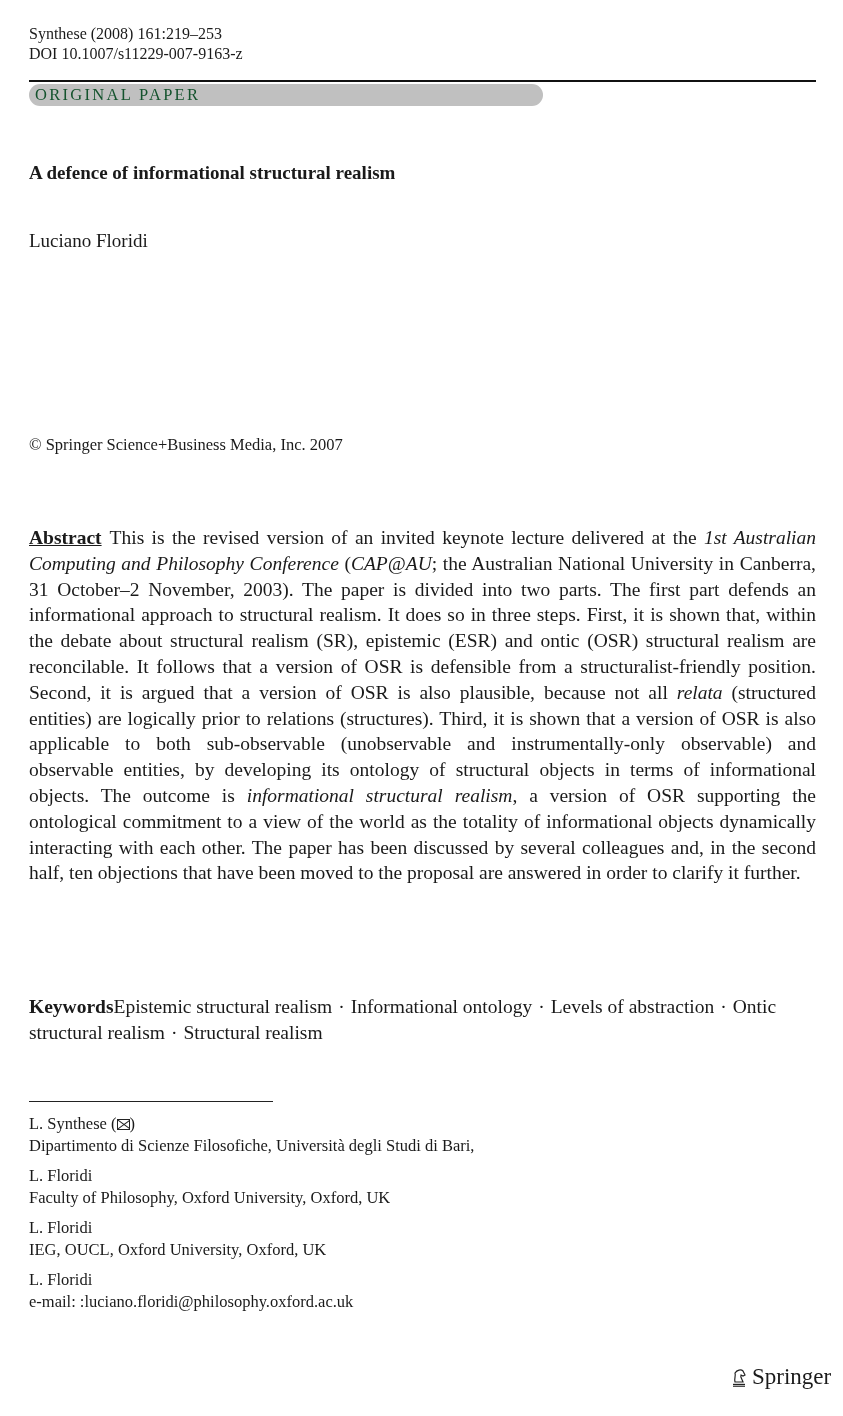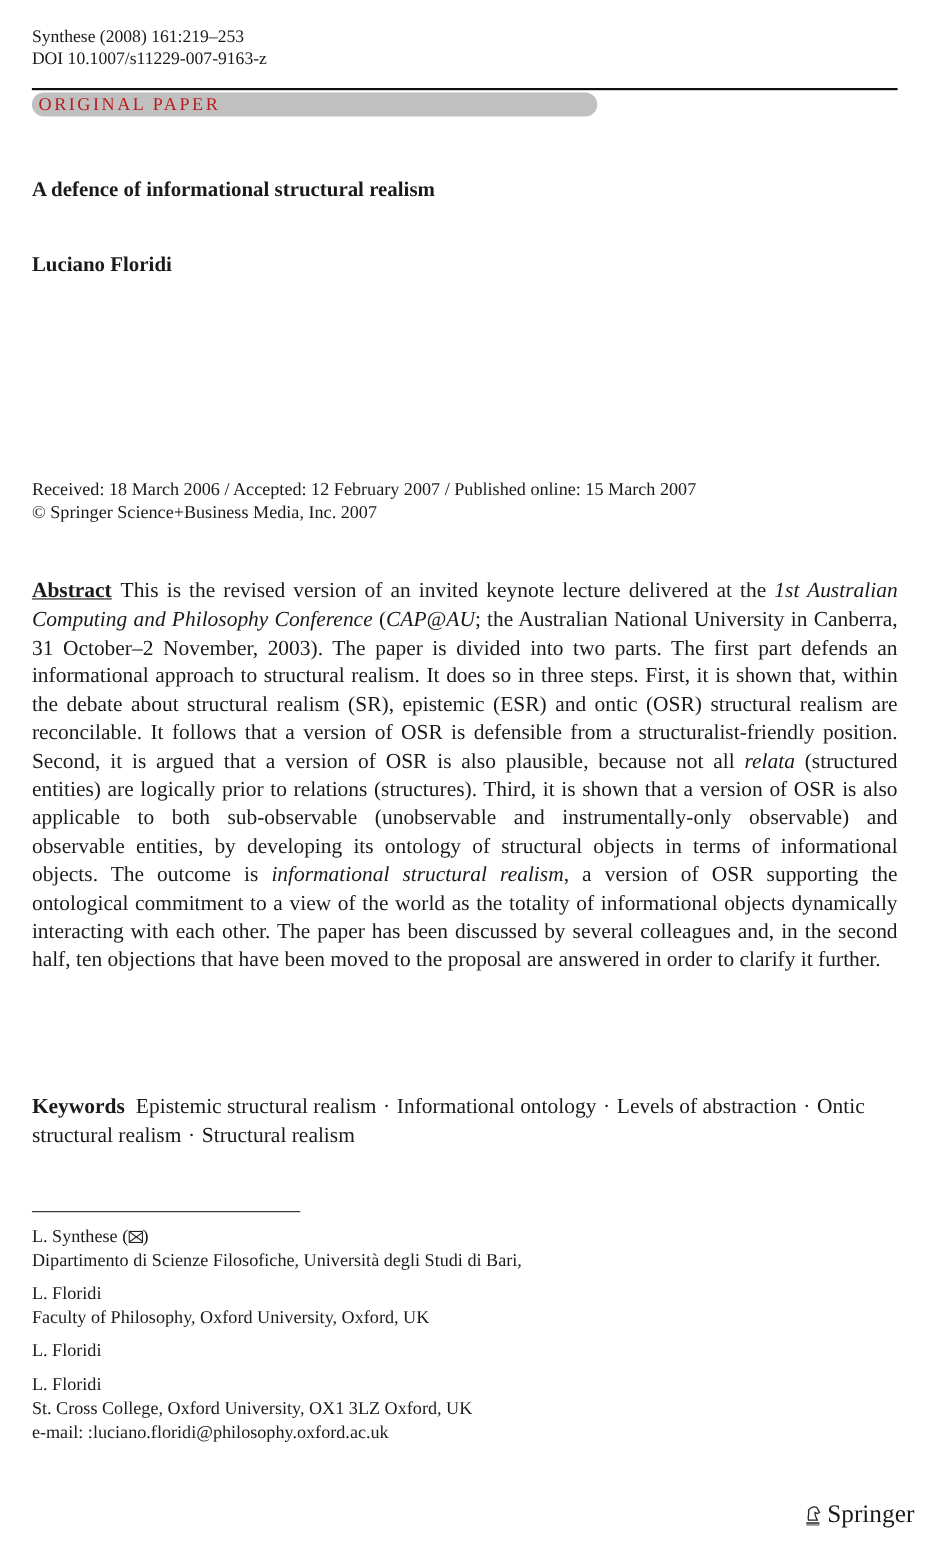--- a/index.html
+++ b/index.html
@@ -6,32 +6,32 @@
   body {
     width: 843px; height: 1416px; position: relative; overflow: hidden;
     font-family: "Liberation Serif", "DejaVu Serif", serif; color: #1a1a1a;
   }
   .abs { position: absolute; }
   .journal-meta { left: 29px; top: 24px; font-size: 16px; line-height: 20px; }
   .rule-top { left: 29px; top: 80px; width: 787px; height: 2px; background: #111; }
   .paper-type {
     left: 29px; top: 84px; width: 514px; height: 22px; background: #c0c0c0;
     font-size: 16.5px; letter-spacing: 2.3px; line-height: 22px; padding-left: 6px;
-    box-sizing: border-box; color: #b91c1c; border-radius: 11px;
+    box-sizing: border-box; color: #14532d; border-radius: 11px;
   }
   .title { left: 29px; top: 155px; font-size: 19px; font-weight: bold; line-height: 36px; }
-  .author { left: 29px; top: 229px; font-size: 19px; font-weight: bold; line-height: 24px; }
+  .author { left: 29px; top: 229px; font-size: 19px; font-weight: normal; line-height: 24px; }
   .dates { left: 29px; top: 434px; font-size: 16.5px; line-height: 21px; }
   .abstract {
     left: 29px; top: 525px; width: 787px; font-size: 19.5px; line-height: 25.8px;
     text-align: justify;
   }
   .abstract .lbl { font-weight: bold; margin-right: 8px; text-decoration: underline; }
   .keywords { left: 29px; top: 994px; width: 787px; font-size: 19.5px; line-height: 26px; }
-  .keywords .lbl { font-weight: bold; margin-right: 10px; }
+  .keywords .lbl { font-weight: bold; }
   .kw-sep { margin: 0 6px; }
   .footnote-rule { left: 29px; top: 1101px; width: 244px; height: 1px; background: #222; }
   .affiliations { left: 29px; top: 1113px; font-size: 16.5px; line-height: 21.5px; }
   .aff-block { margin-bottom: 9px; }
   .mail-icon {
     display: inline-block; width: 13px; height: 11px; border: 1.3px solid #222;
     position: relative; vertical-align: -1px; box-sizing: border-box; overflow: hidden;
   }
   .mail-icon::before, .mail-icon::after {
     content: ""; position: absolute; left: -2px; top: 4px; width: 16px; height: 1.2px; background: #222;
@@ -49,45 +49,44 @@
   <div>DOI 10.1007/s11229-007-9163-z</div>
 </div>
 
 <div class="abs rule-top"></div>
 <div class="abs paper-type">ORIGINAL PAPER</div>
 
 <h1 class="abs title" style="margin:0">A defence of informational structural realism</h1>
 <div class="abs author">Luciano Floridi</div>
 
 <div class="abs dates">
-  <div>Received: 18 March 2006 / Accepted: 12 February 2007 / Published online: 15 March 2007</div>
   <div>© Springer Science+Business Media, Inc. 2007</div>
 </div>
 
 <div class="abs abstract"><span class="lbl">Abstract</span><span>This is the revised version of an invited keynote lecture delivered at the </span><i>1st Australian Computing and Philosophy Conference</i><span> (</span><i>CAP@AU</i><span>; the Australian National University in Canberra, 31 October–2 November, 2003). The paper is divided into two parts. The first part defends an informational approach to structural realism. It does so in three steps. First, it is shown that, within the debate about structural realism (SR), epistemic (ESR) and ontic (OSR) structural realism are reconcilable. It follows that a version of OSR is defensible from a structuralist-friendly position. Second, it is argued that a version of OSR is also plausible, because not all </span><i>relata</i><span> (structured entities) are logically prior to relations (structures). Third, it is shown that a version of OSR is also applicable to both sub-observable (unobservable and instrumentally-only observable) and observable entities, by developing its ontology of structural objects in terms of informational objects. The outcome is </span><i>informational structural realism</i><span>, a version of OSR supporting the ontological commitment to a view of the world as the totality of informational objects dynamically interacting with each other. The paper has been discussed by several colleagues and, in the second half, ten objections that have been moved to the proposal are answered in order to clarify it further.</span></div>
 
 <div class="abs keywords"><span class="lbl">Keywords</span><span>Epistemic structural realism</span><span class="kw-sep">·</span><span>Informational ontology</span><span class="kw-sep">·</span><span>Levels of abstraction</span><span class="kw-sep">·</span><span>Ontic structural realism</span><span class="kw-sep">·</span><span>Structural realism</span></div>
 
 <div class="abs footnote-rule"></div>
 
 <div class="abs affiliations">
   <div class="aff-block">
     <div><span>L. Synthese (</span><span class="mail-icon"></span><span>)</span></div>
     <div>Dipartimento di Scienze Filosofiche, Università degli Studi di Bari,</div>
   </div>
   <div class="aff-block">
     <div>L. Floridi</div>
     <div>Faculty of Philosophy, Oxford University, Oxford, UK</div>
   </div>
   <div class="aff-block">
     <div>L. Floridi</div>
+    <div>IEG, OUCL, Oxford University, Oxford, UK</div>
   </div>
   <div class="aff-block">
     <div>L. Floridi</div>
-    <div>St. Cross College, Oxford University, OX1 3LZ Oxford, UK</div>
     <div>e-mail: :luciano.floridi@philosophy.oxford.ac.uk</div>
   </div>
 </div>
 
 <div class="abs publisher">
   <svg width="18" height="20" viewBox="0 0 18 20">
     <path d="M5 15 C4 11 6 9 5 6 C7 3 11 2 13 4 L15 8 L13 9 L11 8 C10 10 12 12 13 15 Z" fill="none" stroke="#222" stroke-width="1.2"></path>
     <line x1="3" y1="17.5" x2="15" y2="17.5" stroke="#222" stroke-width="1.4"></line>
     <line x1="3" y1="19.3" x2="15" y2="19.3" stroke="#222" stroke-width="1"></line>
   </svg>

